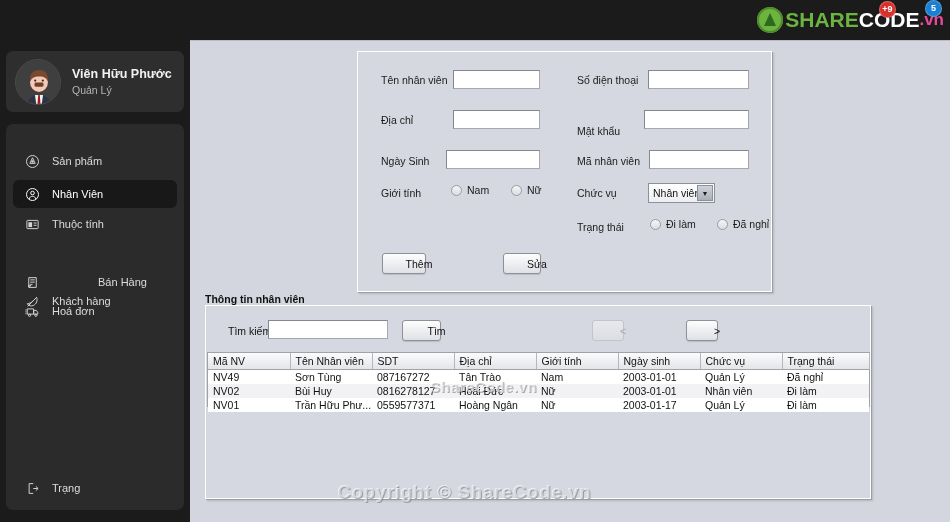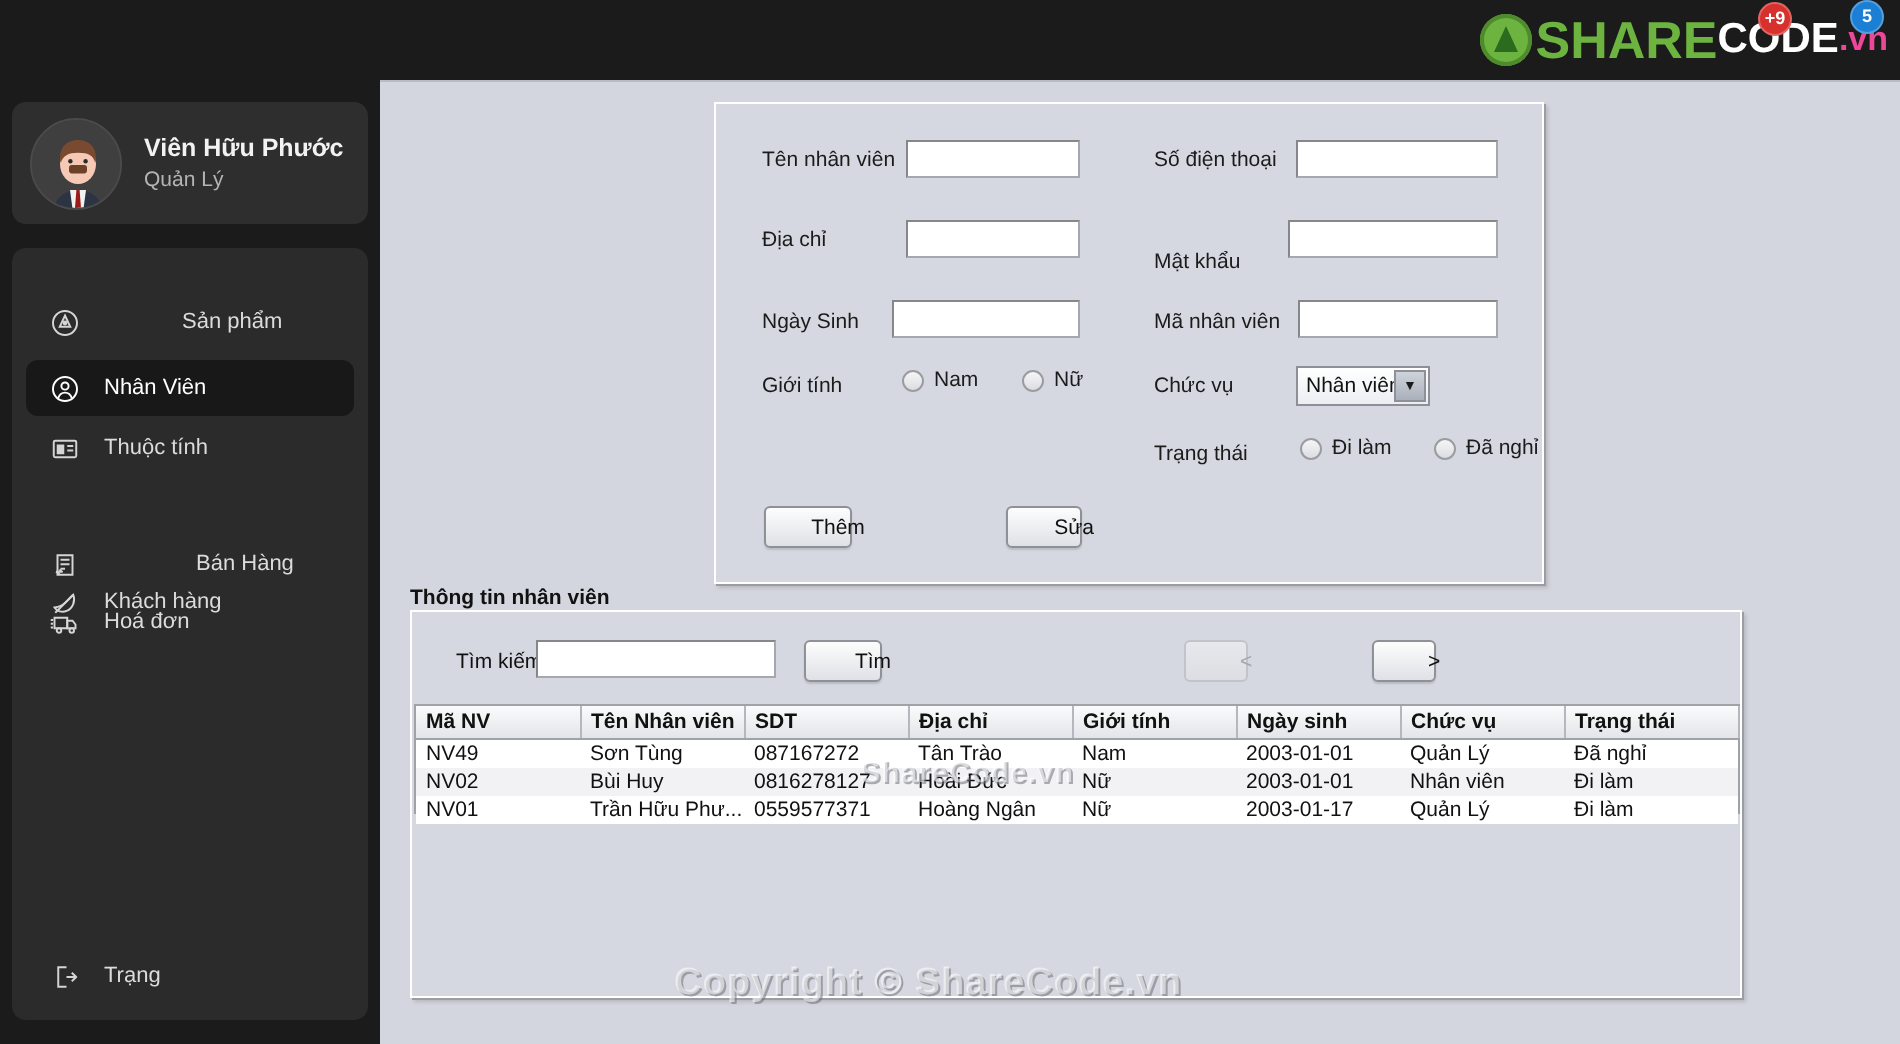--- a/index.html
+++ b/index.html
@@ -23,21 +23,21 @@
   #logo-mark{
     width:26px; height:26px; border-radius:50%;
     background:#6cb33f; position:relative; margin-right:2px;
     box-shadow:inset 0 0 0 2px #4e8b2c;
   }
   #logo-mark:after{
     content:""; position:absolute; left:7px; top:6px;
     width:0; height:0; border-left:6px solid transparent;
     border-right:6px solid transparent; border-bottom:13px solid #2b6b1f;
   }
-  .logo-share{ color:#6cb33f; font-weight:bold; font-size:26px; letter-spacing:0px; }
+  .logo-share{ color:#6cb33f; font-weight:bold; font-size:21px; letter-spacing:0px; }
   .logo-code{ color:#ffffff; font-weight:bold; font-size:21px; }
   .logo-vn{ color:#ec4899; font-weight:bold; font-size:17px; }
   .badge{
     position:absolute; border-radius:50%; color:#fff;
     font-size:9px; font-weight:bold; text-align:center;
     line-height:15px; width:17px; height:17px;
     border:1px solid rgba(255,255,255,.25);
   }
   #badge-red{ background:#d7312e; right:54px; top:1px; }
   #badge-blue{ background:#1b7fd4; right:8px; top:0px; }
@@ -170,21 +170,21 @@
   }
   table.grid{
     border-collapse:collapse; width:100%;
     font-size:10.5px; color:#111;
     table-layout:fixed;
   }
   table.grid th{
     background:linear-gradient(#fbfbfc,#e3e5e9);
     border-right:1px solid #b4b7bd;
     border-bottom:1px solid #9fa2a8;
-    font-weight:bold; text-align:left;
+    font-weight:normal; text-align:left;
     padding:2px 0 2px 5px; height:15px;
     white-space:nowrap; overflow:hidden;
   }
   table.grid td{
     padding:1px 0 1px 5px; height:12px;
     white-space:nowrap; overflow:hidden; text-overflow:ellipsis;
     background:#ffffff;
   }
   table.grid tr.alt td{ background:#f2f2f5; }
 
@@ -228,21 +228,21 @@
       </svg>
     </div>
     <div id="profile-text">
       <div id="profile-name">Viên Hữu Phước</div>
       <div id="profile-role">Quản Lý</div>
     </div>
   </div>
 
   <div id="menu-card">
 
-    <div class="menu-item" style="top:23px;gap:39px;">
+    <div class="menu-item" style="top:23px;">
       <span class="menu-icon">
         <svg width="15" height="15" viewBox="0 0 20 20" fill="none" stroke="#d5d5d5" stroke-width="1.3">
           <circle cx="10" cy="10" r="8"></circle>
           <path d="M10 5l3.5 7.5h-7z" fill="none"></path>
           <circle cx="10" cy="10" r="1.6" fill="#d5d5d5" stroke="none"></circle>
         </svg>
       </span>
       <span>Sản phẩm</span>
     </div>
 

